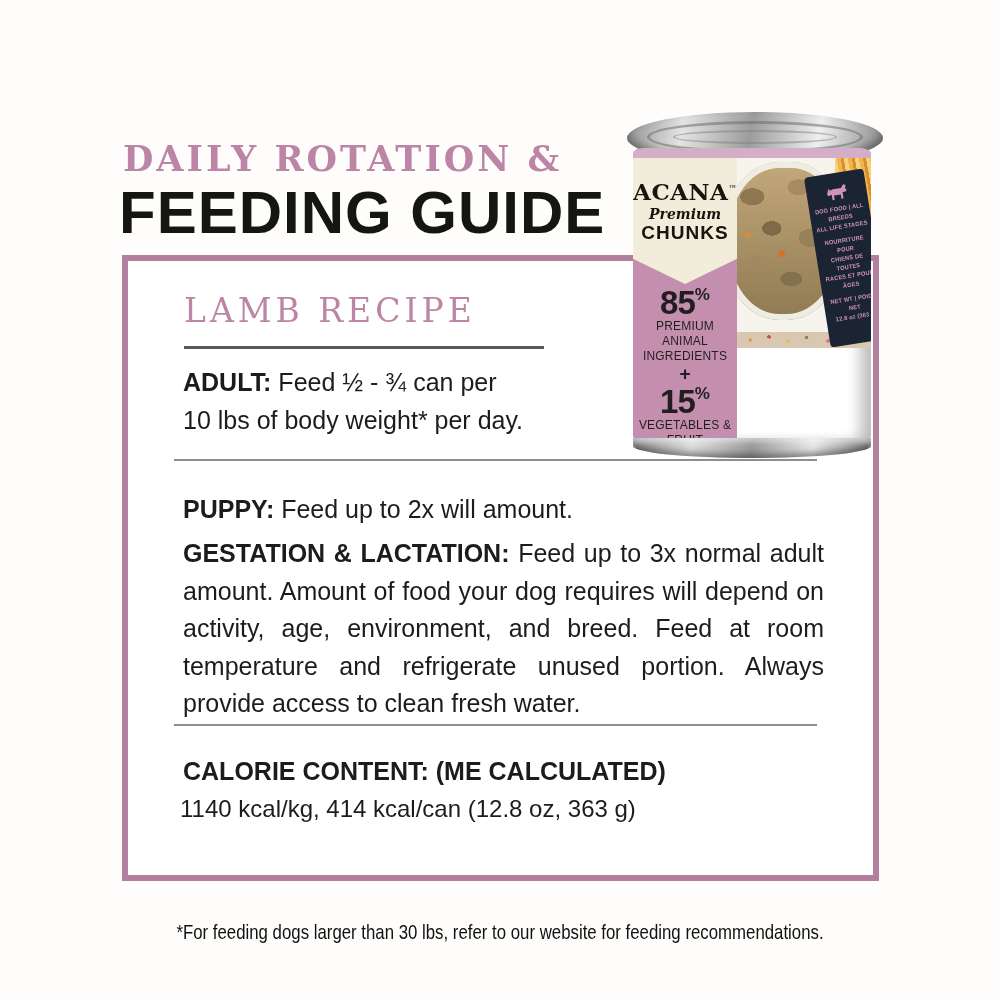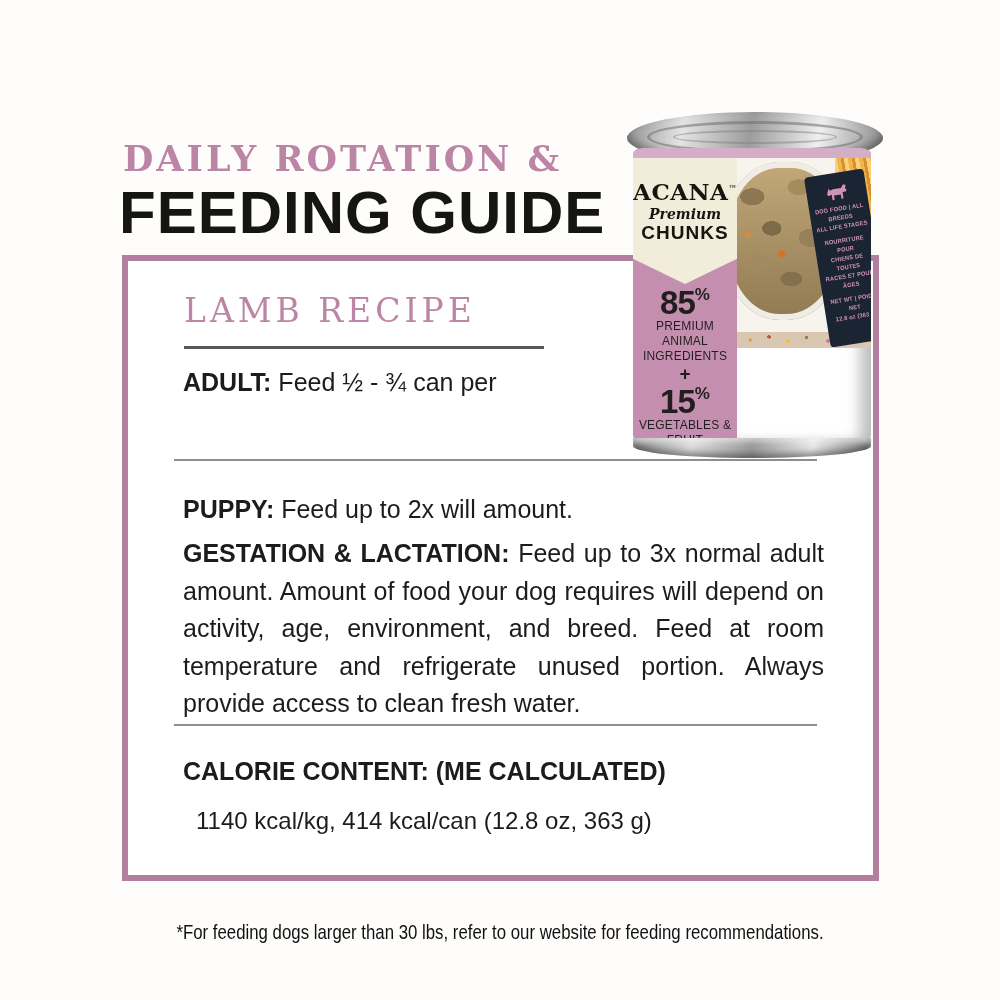--- a/index.html
+++ b/index.html
@@ -21,21 +21,21 @@
   .recipe-rule { left:184px; top:346px; width:360px; height:3px; background:#58585a; }
 
   .body-text { font-size:25px; line-height:1.5; color:#1c1c1a; }
   .adult-para { left:183px; top:364px; width:500px; }
   .divider { height:2px; background:#8e8e8e; width:643px; left:174px; }
   .divider-1 { top:459px; }
   .divider-2 { top:724px; }
   .puppy-para { left:183px; top:491px; width:620px; }
   .gestation-para { left:183px; top:535px; width:641px; text-align:justify; text-align-last:left; }
   .calorie-head { left:183px; top:753px; width:620px; }
-  .calorie-values { left:196px; top:791px; width:620px; font-size:24px;margin-top:12px; }
+  .calorie-values { left:180px; top:791px; width:620px; font-size:24px; }
   b, strong { font-weight:bold; }
 
   
   .footnote { left:500px; top:920px; transform:translateX(-50%) scaleX(0.8); transform-origin:center;
               white-space:nowrap; font-size:21px; color:#111; }
 
   
   .can { left:627px; top:112px; width:256px; height:350px; z-index:5; }
   .can-lid { left:0; top:0; width:256px; height:52px; border-radius:50%;
              background:linear-gradient(100deg,#8f8f8f,#e4e4e4 22%,#9c9c9c 48%,#efefef 74%,#878787);
@@ -113,21 +113,21 @@
 <body>
 
 <div class="abs title-line1">DAILY ROTATION &amp;</div>
 <div class="abs title-line2">FEEDING GUIDE</div>
 
 <div class="abs guide-box"></div>
 
 <div class="abs recipe-title">LAMB RECIPE</div>
 <div class="abs recipe-rule"></div>
 
-<p class="abs body-text adult-para"><strong>ADULT:</strong> <span>Feed ½ - ¾ can per</span><br></p>
+<p class="abs body-text adult-para"><strong>ADULT:</strong> <span>Feed ½ - ¾ can per</span><br><span>10 lbs of body weight* per day.</span></p>
 
 <div class="abs divider divider-1"></div>
 
 <p class="abs body-text puppy-para"><strong>PUPPY:</strong> <span>Feed up to 2x will amount.</span></p>
 
 <p class="abs body-text gestation-para"><strong>GESTATION &amp; LACTATION:</strong> <span>Feed up to 3x normal adult amount. Amount of food your dog requires will depend on activity, age, environment, and breed. Feed at room temperature and refrigerate unused portion. Always provide access to clean fresh water.</span></p>
 
 <div class="abs divider divider-2"></div>
 
 <p class="abs body-text calorie-head"><strong>CALORIE CONTENT:</strong> <strong>(ME CALCULATED)</strong></p>

